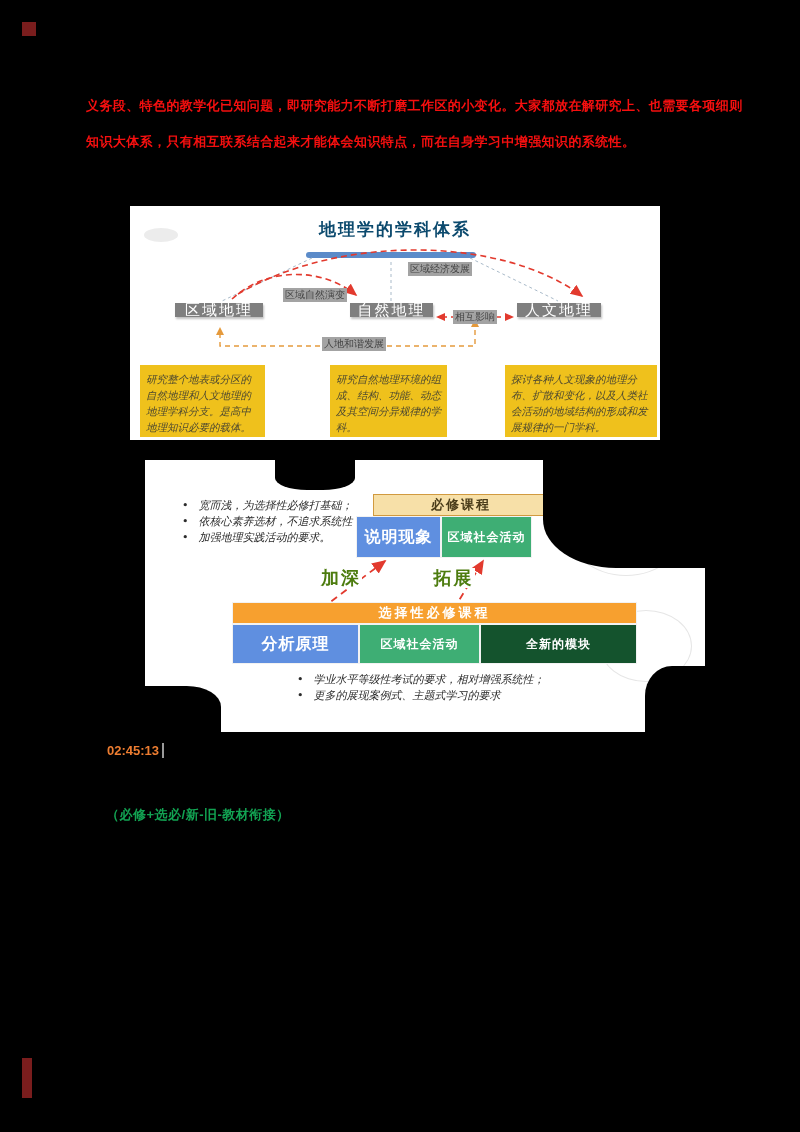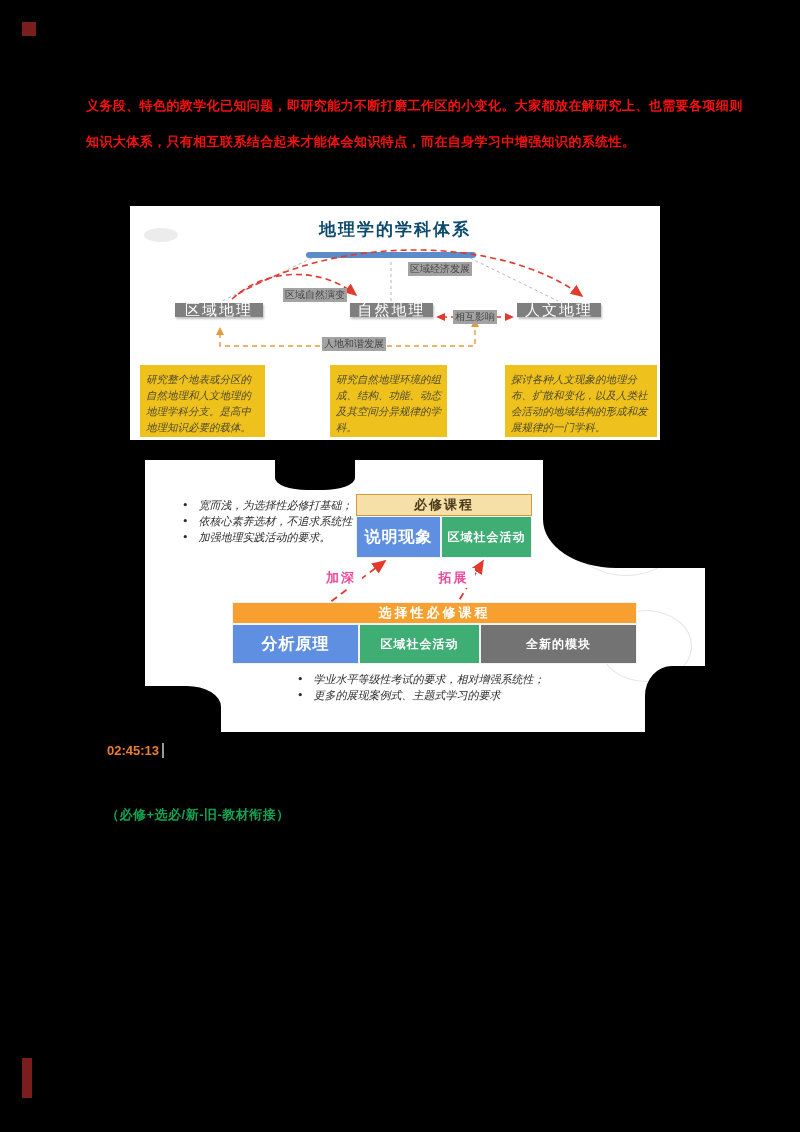--- a/index.html
+++ b/index.html
@@ -20,30 +20,30 @@
         letter-spacing:2px;display:flex;align-items:center;justify-content:center;
         box-shadow:1px 2px 2px rgba(0,0,0,.25);}
   .edge-lb{font-size:10px;color:#444;background:#a3a3a3;padding:0 2px;white-space:nowrap;}
   .ydesc{top:159px;height:60px;background:#efc11c;color:#4f4a30;padding:6px 6px;
          font-family:"DejaVu Serif",serif;font-style:italic;font-size:10.5px;line-height:16px;}
   
   #card2{left:145px;top:460px;width:560px;height:272px;background:#fff;}
   .hand{font-family:"DejaVu Serif",serif;font-style:italic;color:#2b2b2b;
         font-size:11px;line-height:16px;white-space:nowrap;}
   .hand .blt{margin-right:10px;}
-  .cream{left:211px;top:34px;width:176px;height:22px;background:#f7e0a8;
+  .cream{left:228px;top:34px;width:176px;height:22px;background:#f7e0a8;
          border:1px solid #d19a3f;box-sizing:border-box;color:#4a3c1a;font-weight:bold;
          font-size:13px;display:flex;align-items:center;justify-content:center;letter-spacing:2px;}
   .mod{display:flex;align-items:center;justify-content:center;color:#fff;font-weight:bold;
        border:1px solid #f2f2f2;box-sizing:border-box;letter-spacing:1px;}
-  .blue{background:#5f8fe0;} .green{background:#3eae74;} .redbox{background:#737373;}
+  .blue{background:#5f8fe0;} .green{background:#3eae74;} .redbox{background:#14532d;}
   .obar{left:87px;top:142px;width:405px;height:22px;background:#f7a02f;color:#fff;
         font-weight:bold;font-size:13px;display:flex;align-items:center;justify-content:center;
         letter-spacing:3px;border:1px solid #f2f2f2;box-sizing:border-box;}
-  .rel-lb{background:#fff;color:#ec4899;font-size:13px;font-weight:bold;
+  .rel-lb{background:#fff;color:#4d7c0f;font-size:18px;font-weight:bold;
           display:flex;align-items:center;justify-content:center;letter-spacing:2px;}
   .blob{background:#000;}
   .wm{border:1px solid #e6e6e6;border-radius:50%;}
   
   .ts{left:107px;top:743px;color:#ed7d31;font-weight:bold;font-size:13px;
       display:flex;align-items:flex-start;}
   .cursorbar{width:2px;height:15px;background:#9a9a9a;margin-left:3px;}
   .gnote{left:106px;top:806px;color:#12a352;font-weight:bold;font-size:13px;letter-spacing:0.5px;}
   svg{position:absolute;left:0;top:0;}
 </style>

